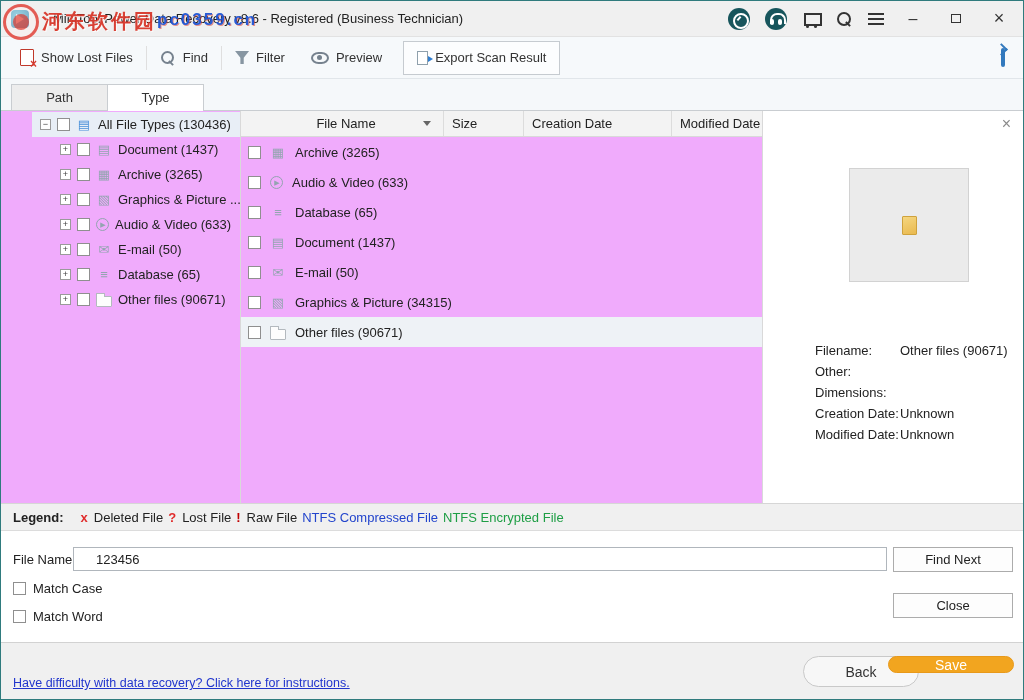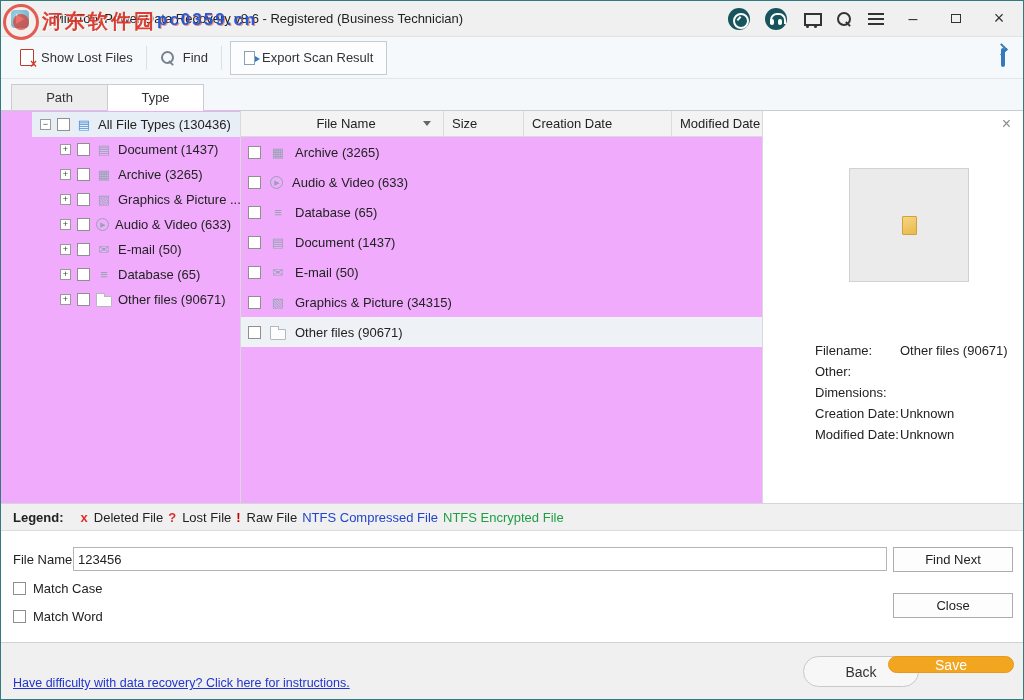--- a/index.html
+++ b/index.html
@@ -135,21 +135,21 @@
   .lg-mark { font-weight:bold; }
   .mark-red { color:#e02b2b; }
   .mark-dark-red { color:#c00000; }
   .lg-blue { color:#2244cc; }
   .lg-green { color:#1e9e45; }
 
   
   .find-area { position:absolute; top:530px; left:0; right:0; height:111px; background:#fff; }
   .fa-label { position:absolute; left:12px; top:21px; font-size:13px; color:#222; }
   .fa-input { position:absolute; left:72px; top:16px; width:814px; height:24px; border:1px solid #b0b6bc;
-              font-size:13px; padding:0 4px; color:#222; font-family:inherit; }
+              font-size:13px; padding:0 22px; color:#222; font-family:inherit; }
   .fa-btn { position:absolute; left:892px; width:120px; height:25px; background:#fdfdfd;
             border:1px solid #acacac; font-size:13px; color:#222; font-family:inherit; cursor:pointer; }
   .btn-findnext { top:16px; }
   .btn-close { top:62px; }
   .fa-check { position:absolute; left:12px; display:flex; gap:7px; align-items:center; font-size:13px; color:#222; cursor:pointer; }
   .mc { top:50px; }
   .mw { top:78px; }
 
   
   .statusbar { position:absolute; top:641px; left:0; right:0; height:59px; background:#f0f0f0;
@@ -200,20 +200,28 @@
     <div class="tool">
       <span class="slf-ic"></span>
       <span>Show Lost Files</span>
     </div>
     <div class="vsep"></div>
     <div class="tool">
       <span class="mag-gray"></span>
       <span>Find</span>
     </div>
     <div class="vsep"></div>
+    <div class="tool">
+      <span class="funnel"></span>
+      <span>Filter</span>
+    </div>
+    <div class="tool">
+      <span class="eye"></span>
+      <span>Preview</span>
+    </div>
     <button class="export-btn">
       <span class="exp-sheet"></span>
       <span>Export Scan Result</span>
     </button>
     <div class="share-wrap">
       <span class="share-ic"></span>
     </div>
   </div>
 
   <div class="tabsrow">

